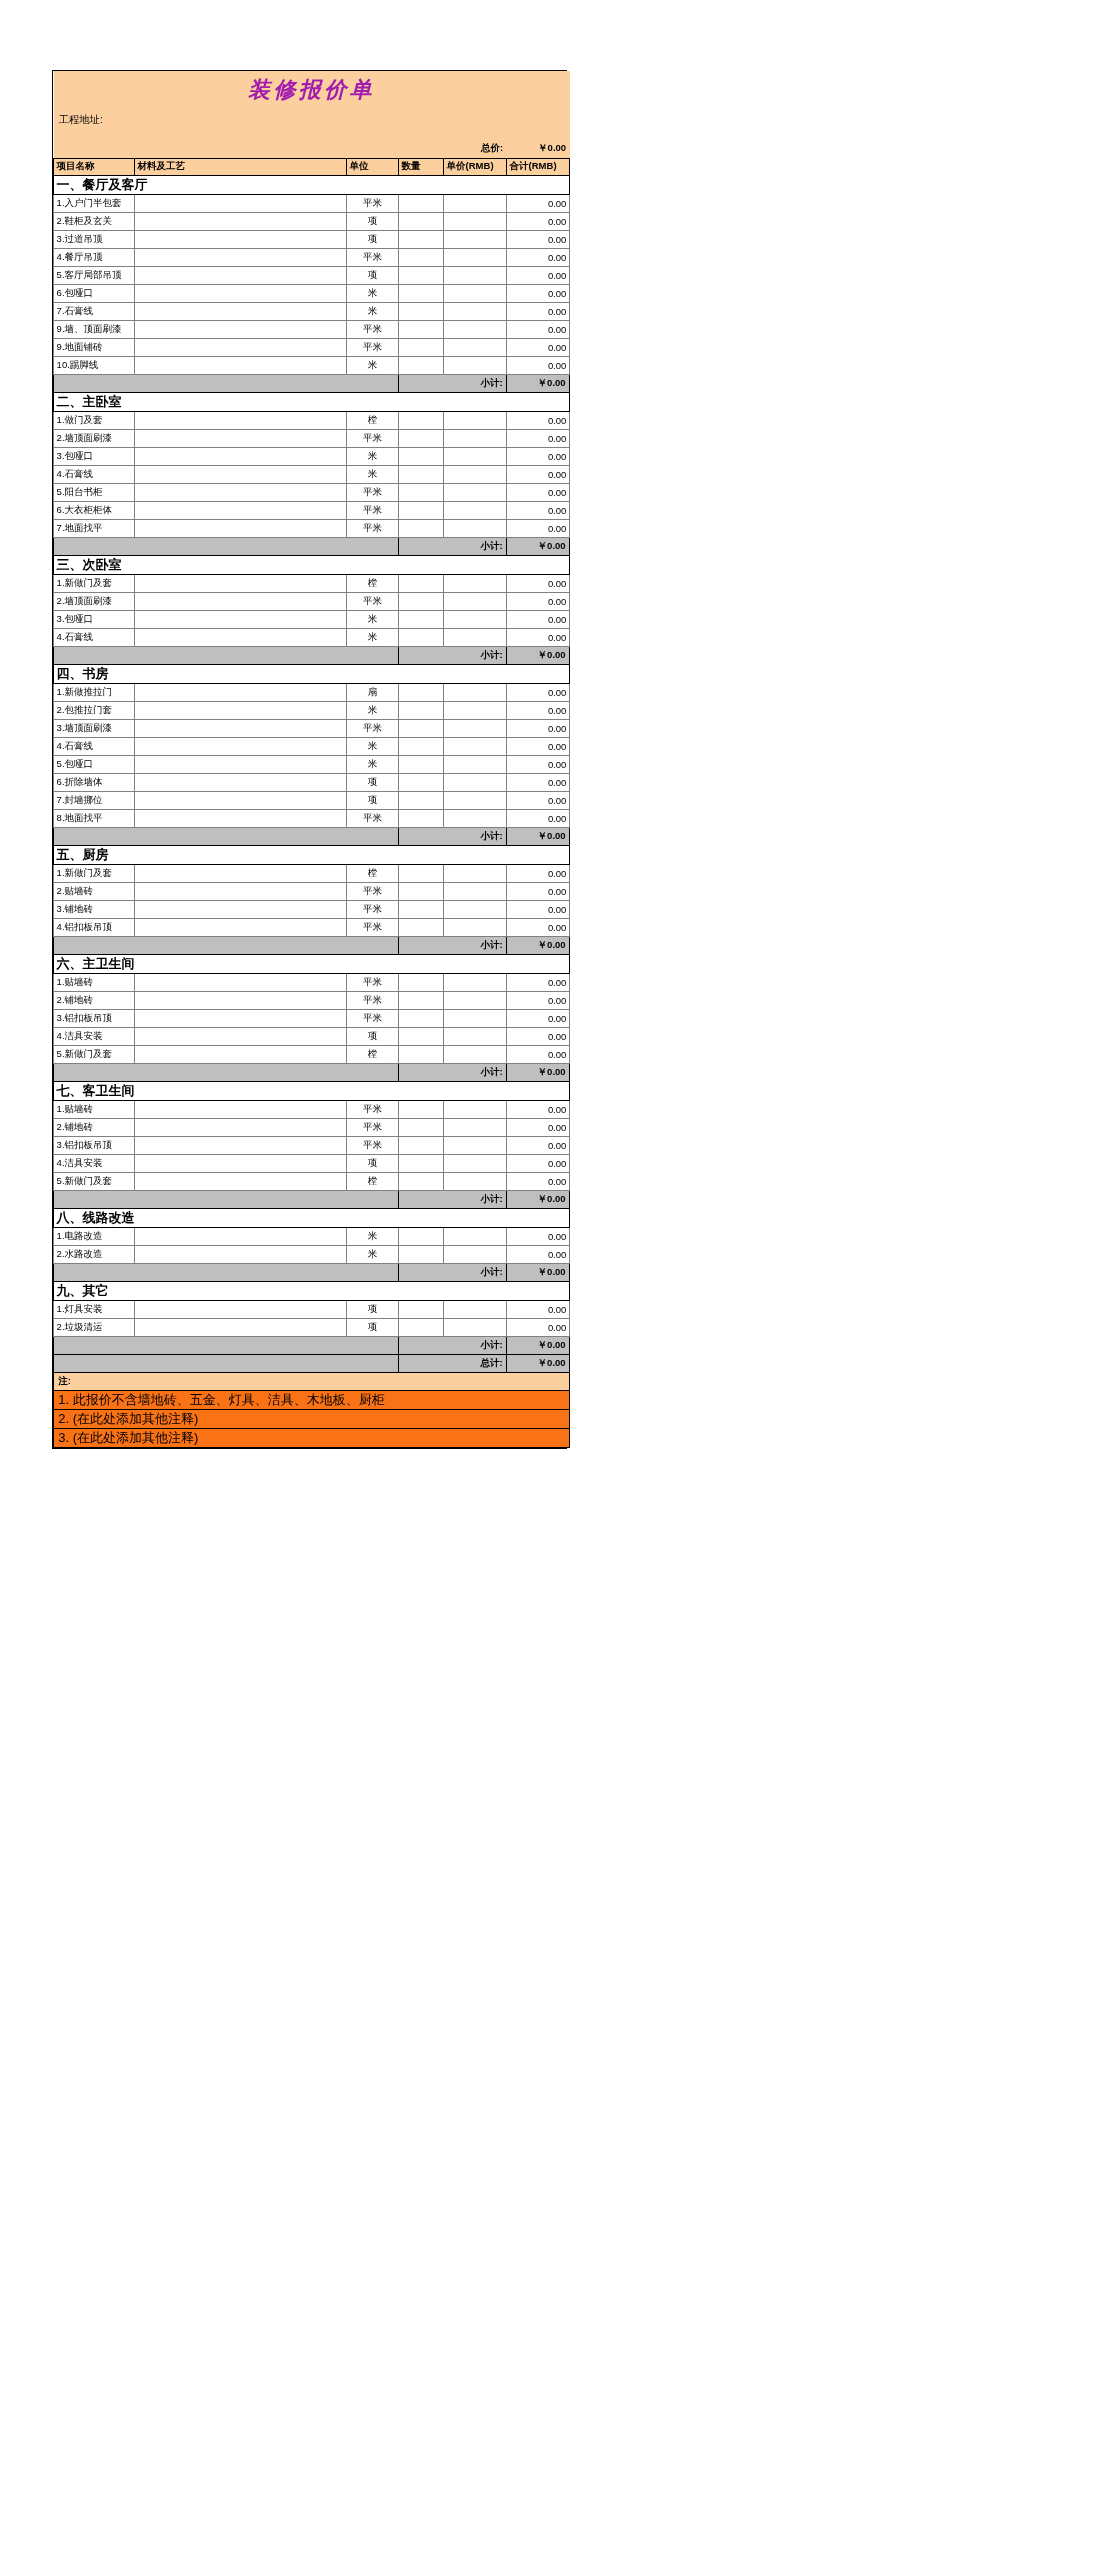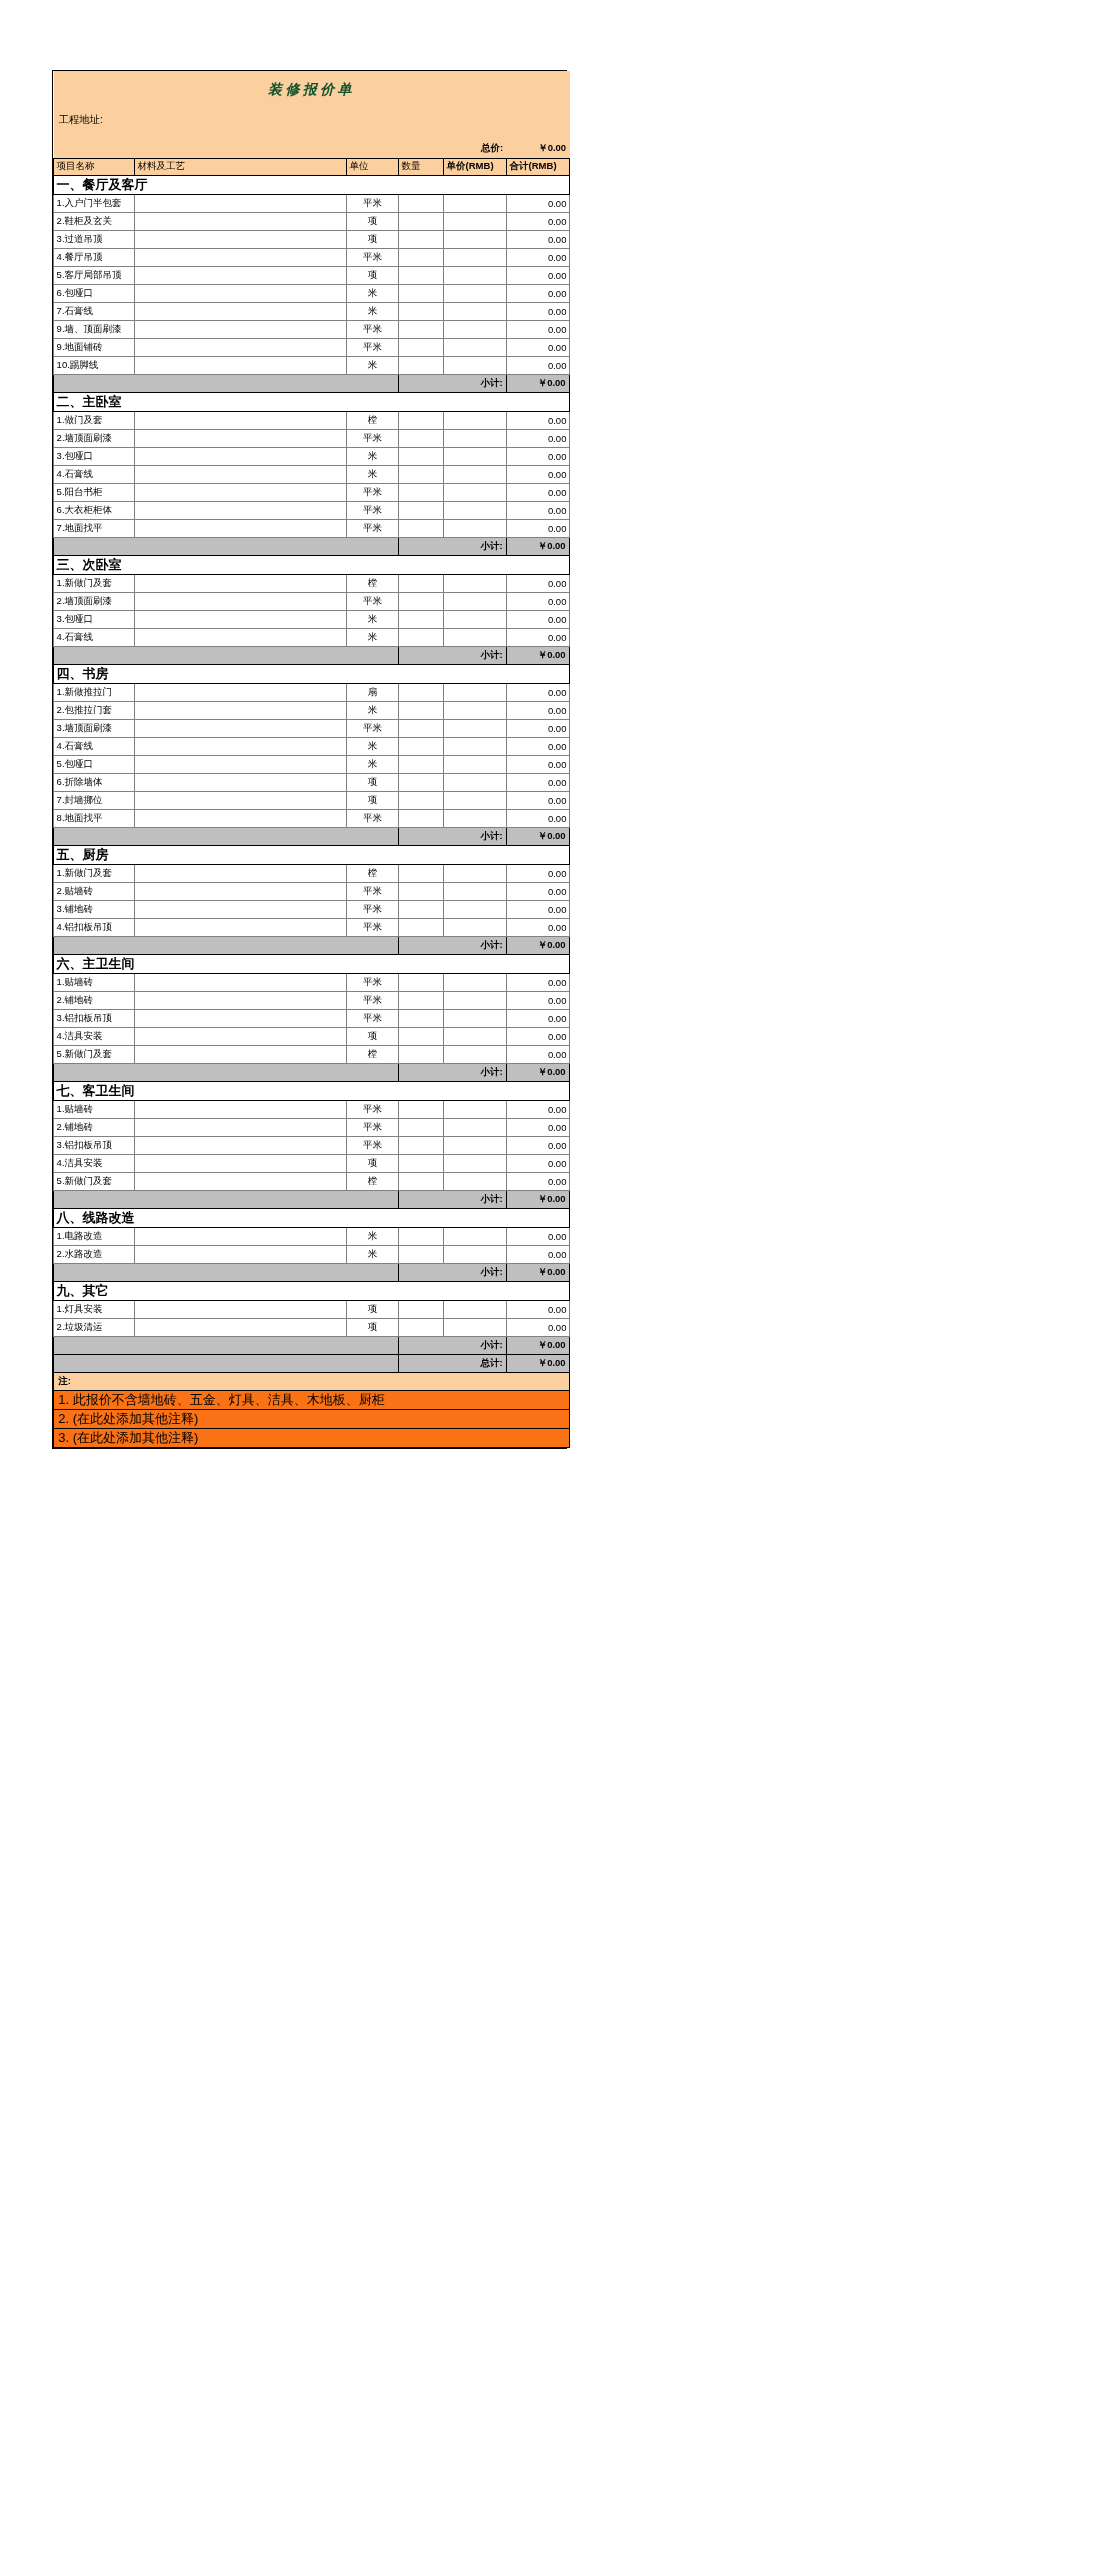--- a/index.html
+++ b/index.html
@@ -53,25 +53,25 @@
   
   .title-cell {
     background: #fbcf9e;
     height: 38px !important;
     text-align: center;
     border: none !important;
     border-bottom: none !important;
   }
   .title-text {
     font-family: "Liberation Serif", "DejaVu Serif", serif;
-    font-size: 14px;
+    font-size: 22px;
     font-weight: bold;
     font-style: italic;
     letter-spacing: 3.4px;
-    color: #14532d;
+    color: #a21caf;
   }
   .addr-cell {
     background: #fbcf9e;
     height: 21.5px !important;
     border: none !important;
     font-size: 10.3px;
     padding-left: 5.2px !important;
   }
   .blank-orange {
     background: #fbcf9e;
@@ -102,21 +102,21 @@
     border: none !important;
   }
 
   
   tr.colhead td {
     background: #fbcf9e;
     border: 0.9px solid #000000;
     border-top: 0.9px solid #000000;
     font-size: 9.5px;
     height: 17px !important;
-    font-weight: normal;
+    font-weight: bold;
   }
   tr.colhead td.bold-hdr { font-weight: bold; }
 
   
   tr.section td {
     background: #ffffff;
     font-weight: bold;
     font-size: 13px;
     height: 17px !important;
     border-left: 0.9px solid #000000;

